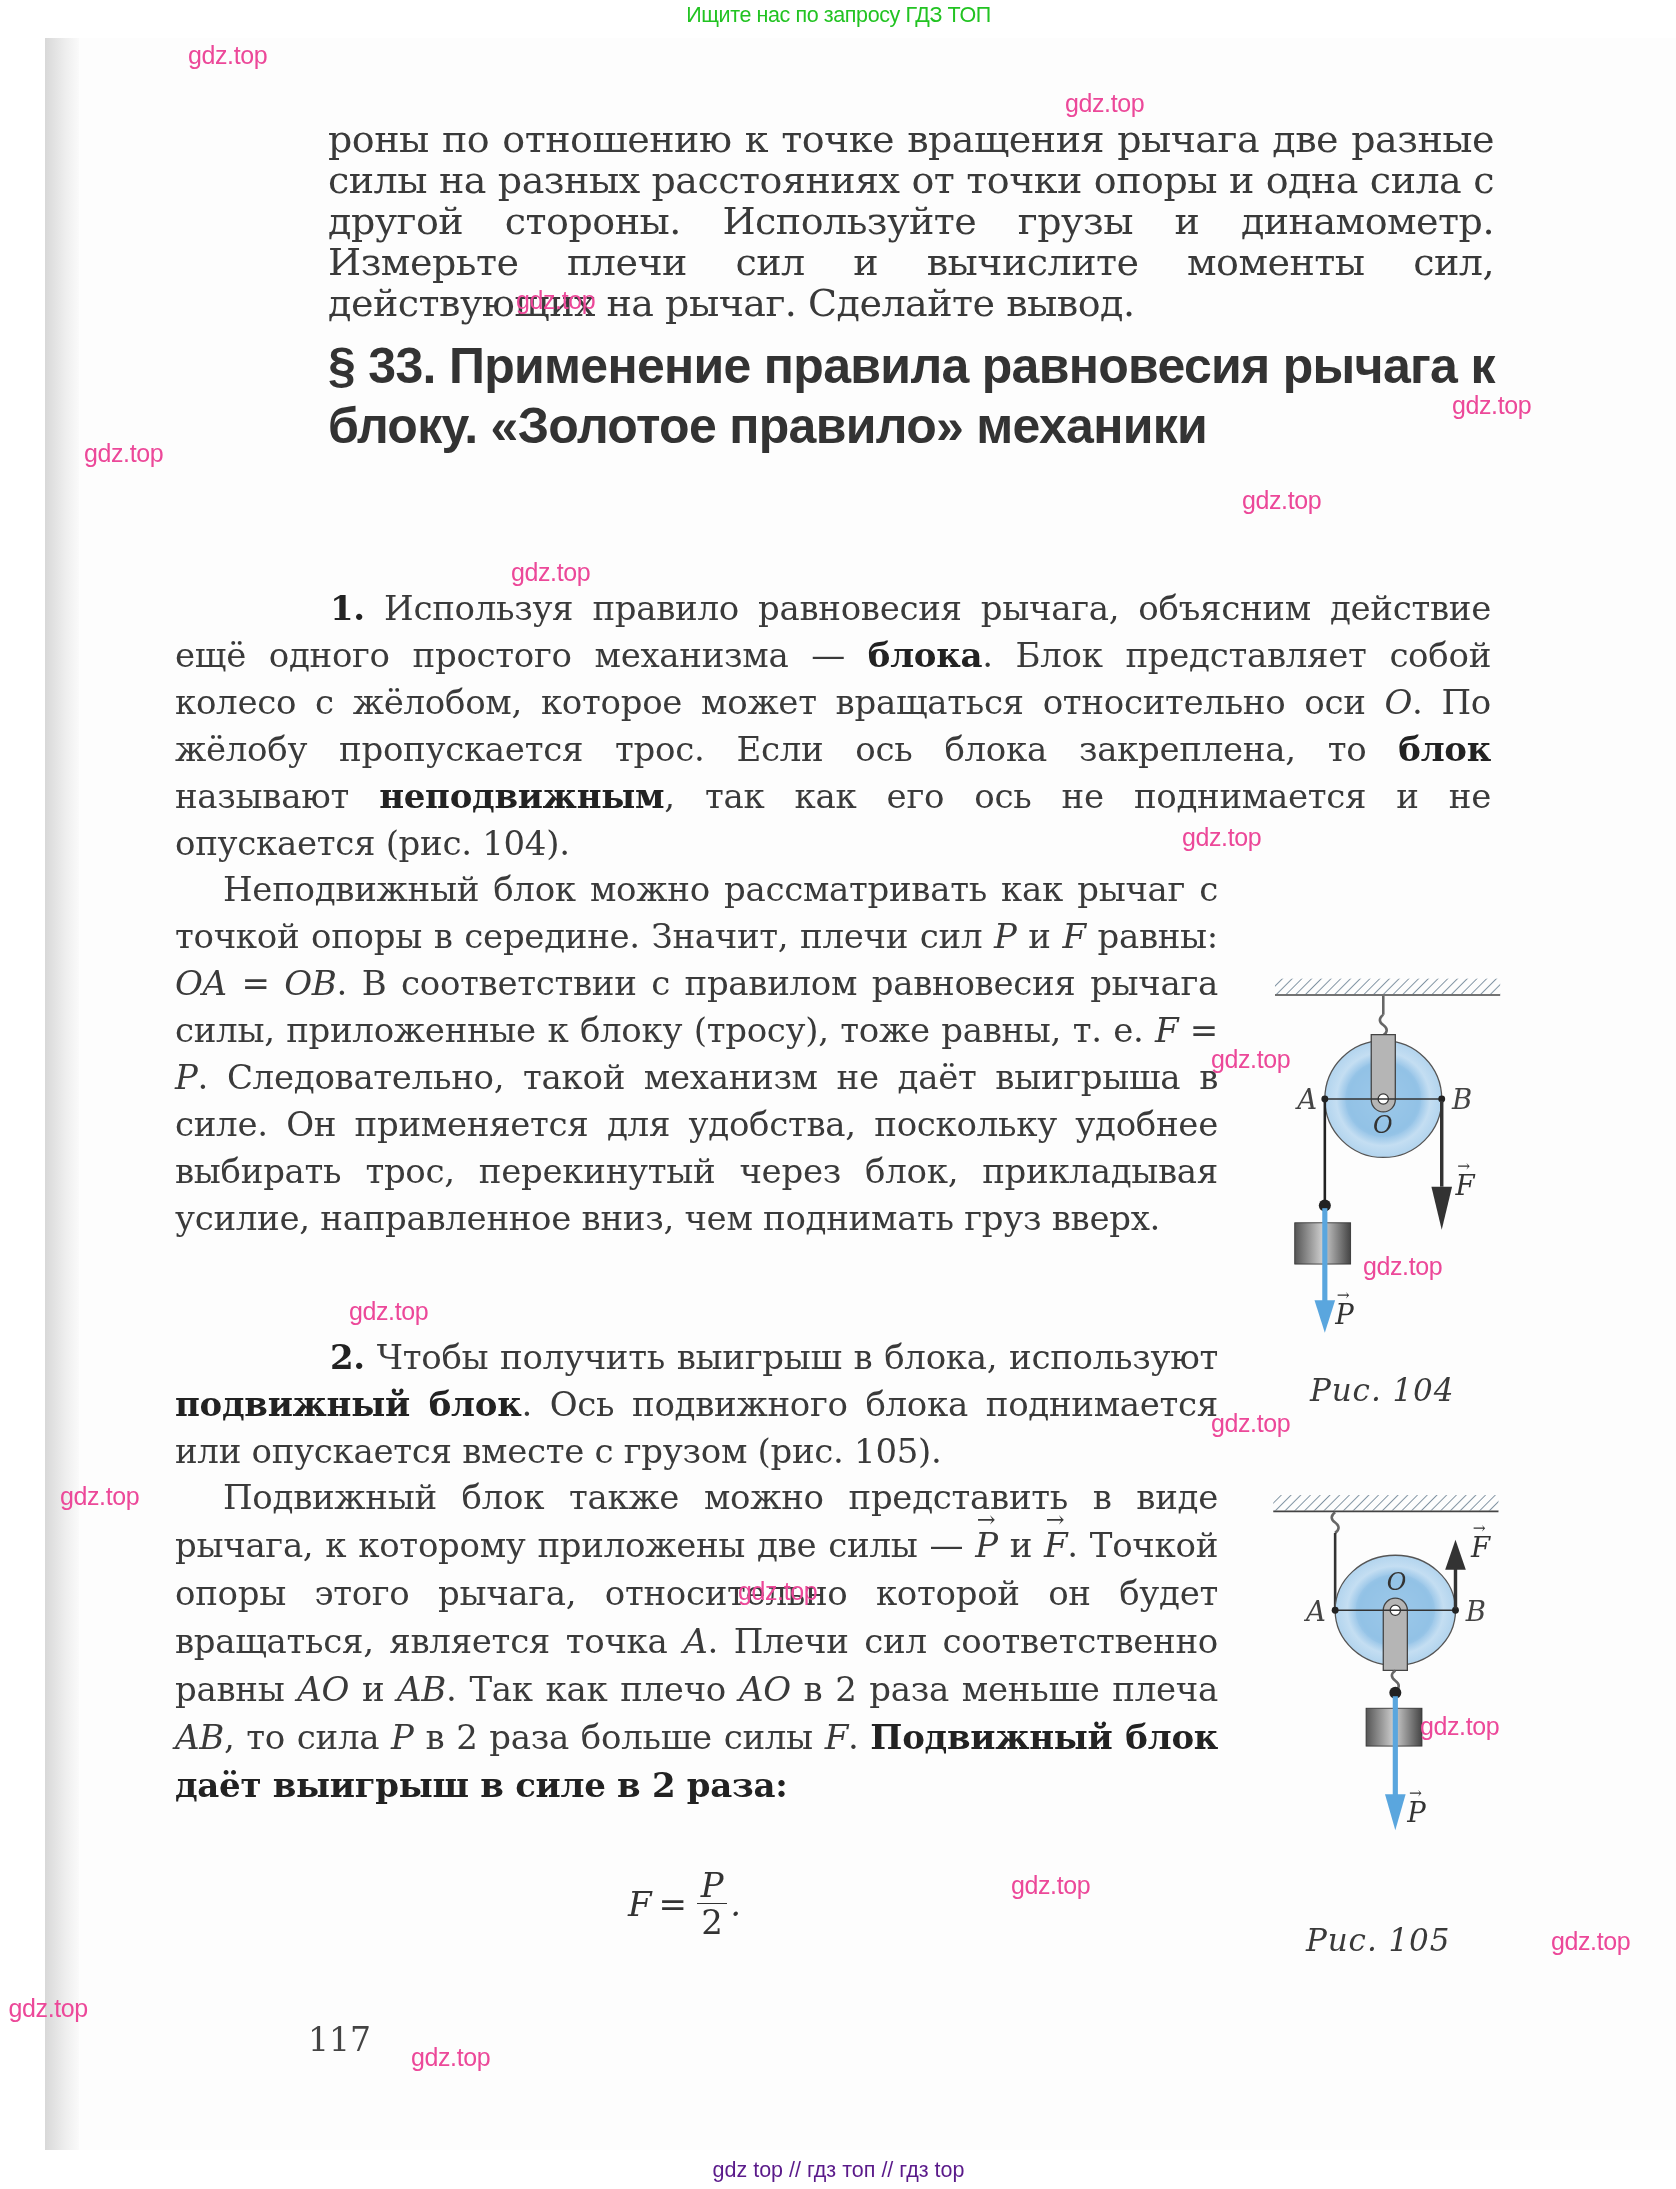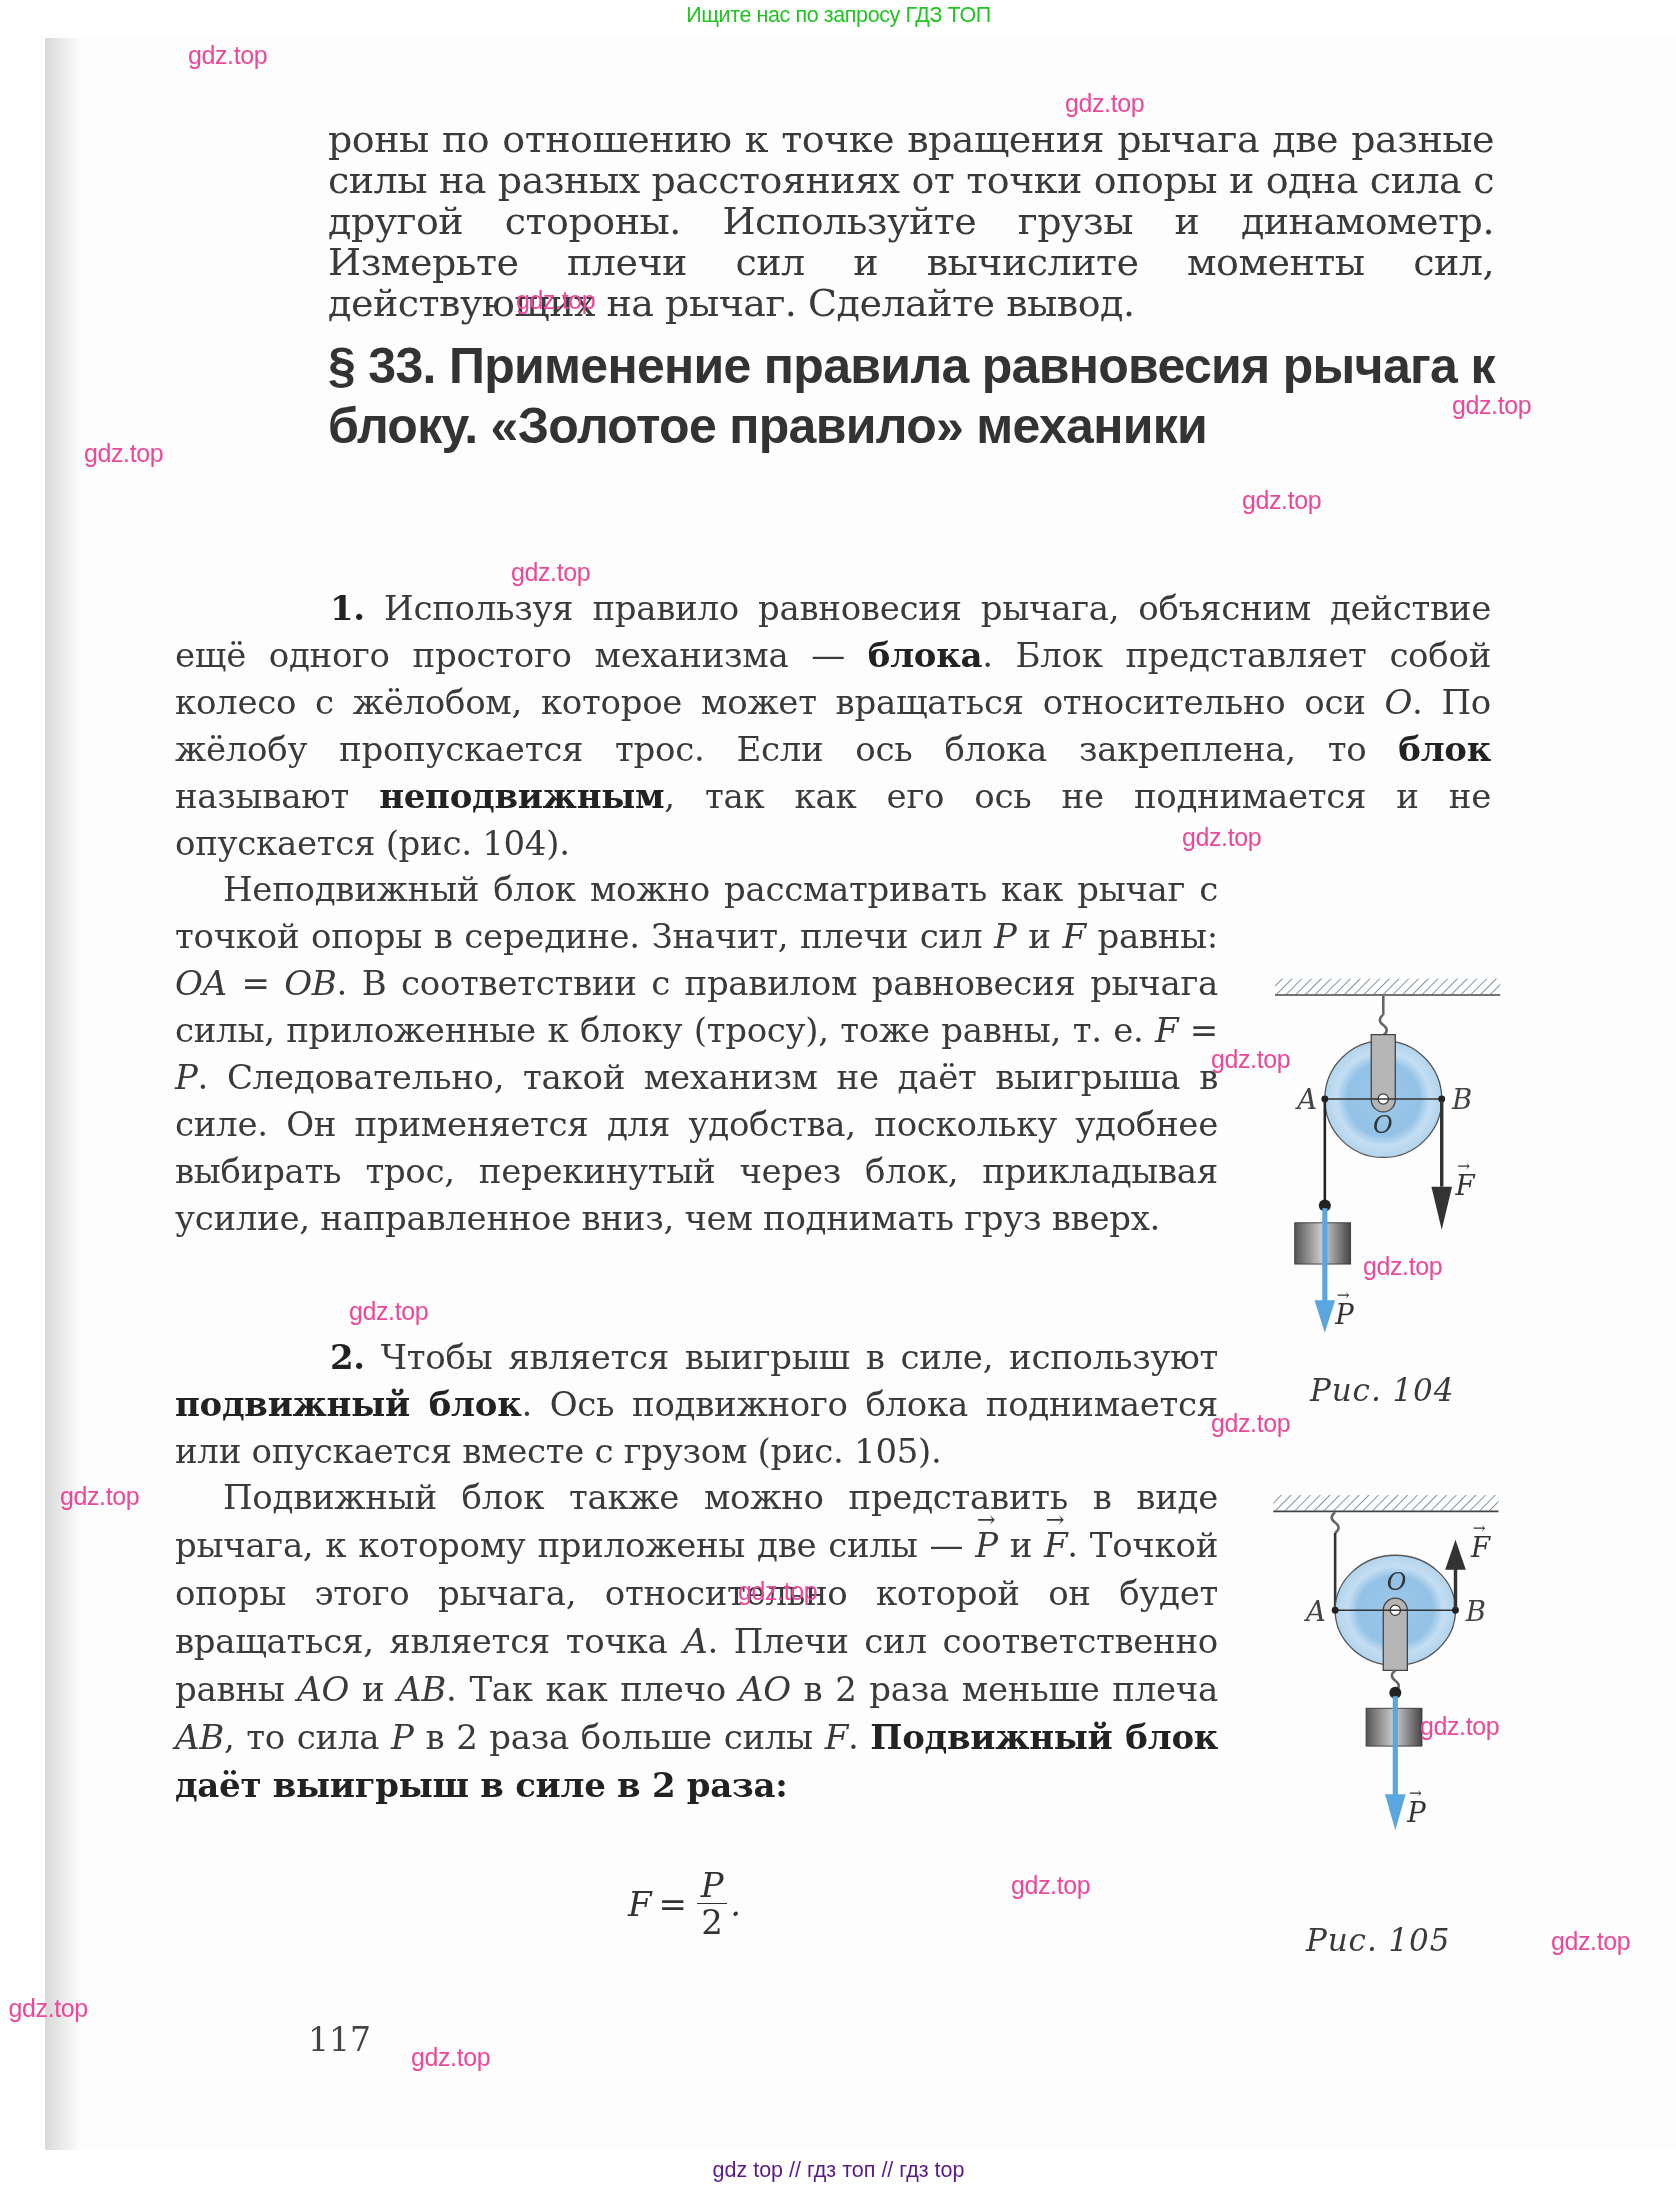--- a/index.html
+++ b/index.html
@@ -92,21 +92,21 @@
 
 <div class="body-text" style="top:585px;">
   <span class="indent"></span><b>1.</b><span> Используя правило равновесия рычага, объясним действие ещё одного простого механизма — </span><b>блока</b><span>. Блок представляет собой колесо с жёлобом, которое может вращаться относительно оси </span><i class="m">O</i><span>. По жёлобу пропускается трос. Если ось блока закреплена, то </span><b>блок</b><span> называют </span><b>неподвижным</b><span>, так как его ось не поднимается и не опускается (рис. 104).</span>
 </div>
 
 <div class="body-text narrow" style="top:866px;">
   <span class="indent2"></span><span>Неподвижный блок можно рассматривать как рычаг с точкой опоры в середине. Значит, плечи сил </span><i class="m">P</i><span> и </span><i class="m">F</i><span> равны: </span><i class="m">OA = OB</i><span>. В соответствии с правилом равновесия рычага силы, приложенные к блоку (тросу), тоже равны, т. е. </span><i class="m">F = P</i><span>. Следовательно, такой механизм не даёт выигрыша в силе. Он применяется для удобства, поскольку удобнее выбирать трос, перекинутый через блок, прикладывая усилие, направленное вниз, чем поднимать груз вверх.</span>
 </div>
 
 <div class="body-text narrow" style="top:1334px;">
-  <span class="indent"></span><b>2.</b><span> Чтобы является выигрыш в силе, используют </span><b>подвижный блок</b><span>. Ось подвижного блока поднимается или опускается вместе с грузом (рис. 105).</span>
+  <span class="indent"></span><b>2.</b><span> Чтобы получить выигрыш в блока, используют </span><b>подвижный блок</b><span>. Ось подвижного блока поднимается или опускается вместе с грузом (рис. 105).</span>
 </div>
 
 <div class="body-text narrow" style="top:1473px; line-height:48px;">
   <span class="indent2"></span><span>Подвижный блок также можно представить в виде рычага, к которому приложены две силы — </span><span class="vec">P</span><span> и </span><span class="vec">F</span><span>. Точкой опоры этого рычага, относительно которой он будет вращаться, является точка </span><i class="m">A</i><span>. Плечи сил соответственно равны </span><i class="m">AO</i><span> и </span><i class="m">AB</i><span>. Так как плечо </span><i class="m">AO</i><span> в 2 раза меньше плеча </span><i class="m">AB</i><span>, то сила </span><i class="m">P</i><span> в 2 раза больше силы </span><i class="m">F</i><span>. </span><b>Подвижный блок даёт выигрыш в силе в 2 раза:</b>
 </div>
 
 <div class="formula">
   <span>F</span>
   <span style="font-style:normal;margin:0 6.9px;">=</span>
   <span class="frac">

